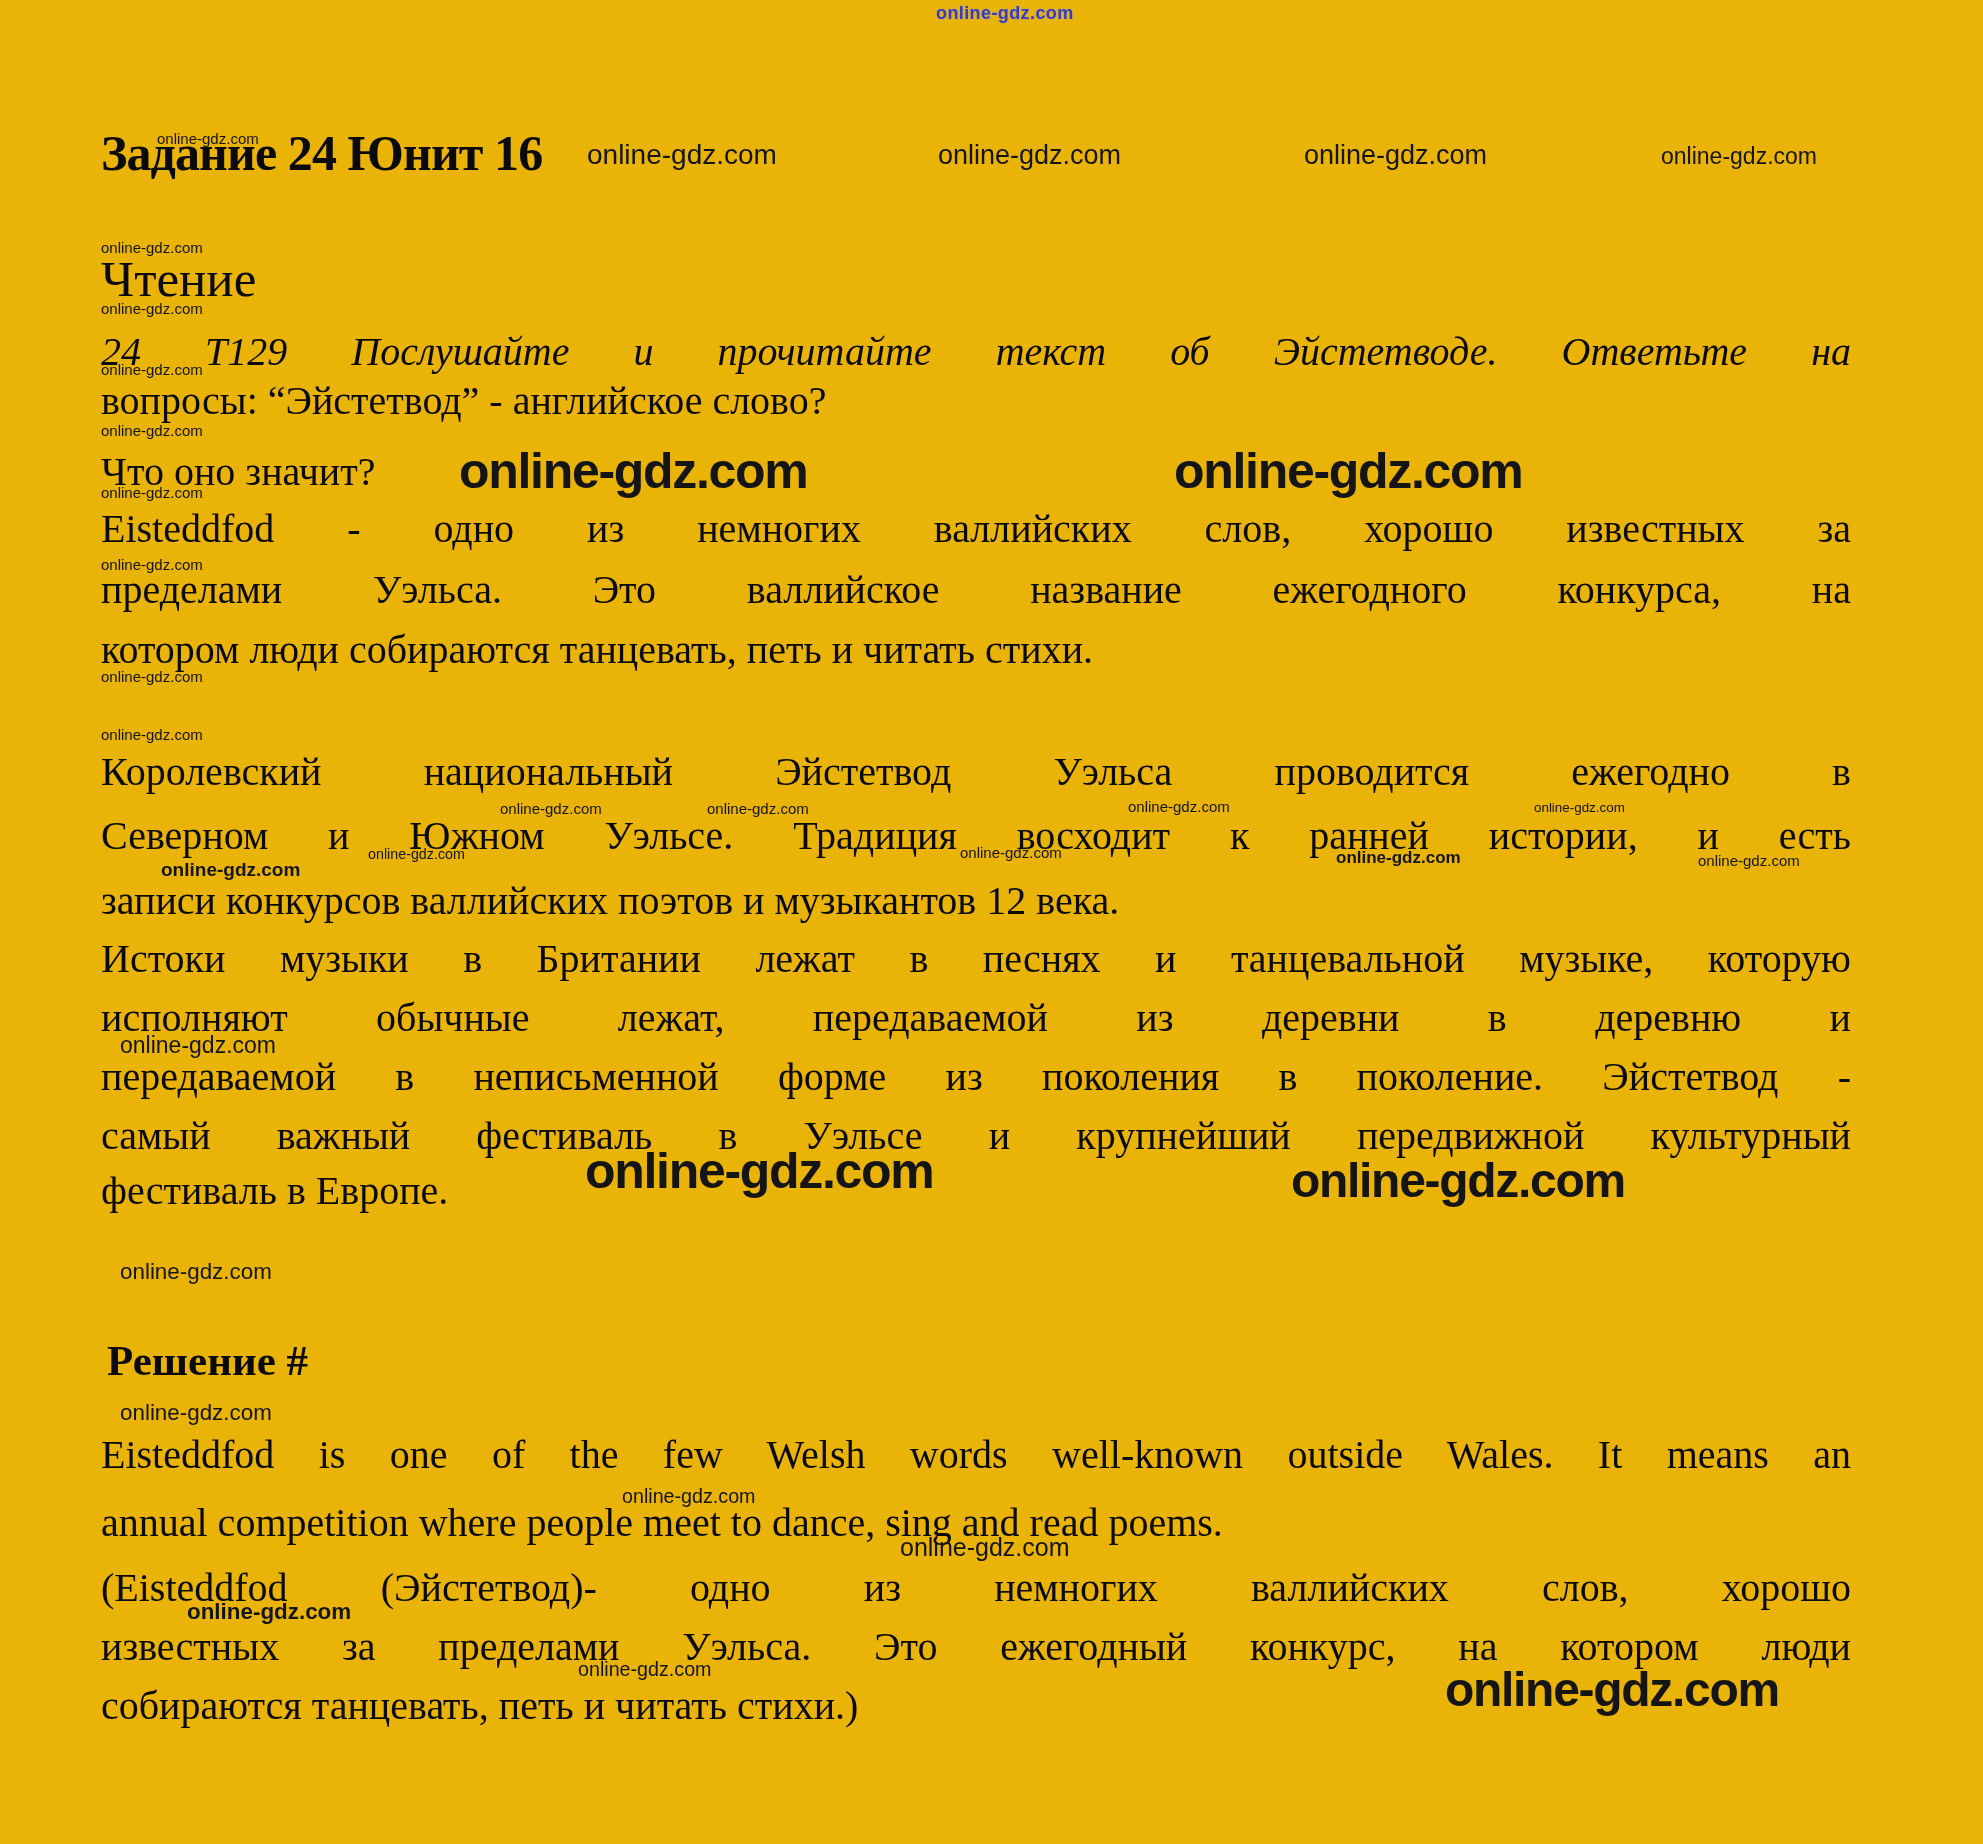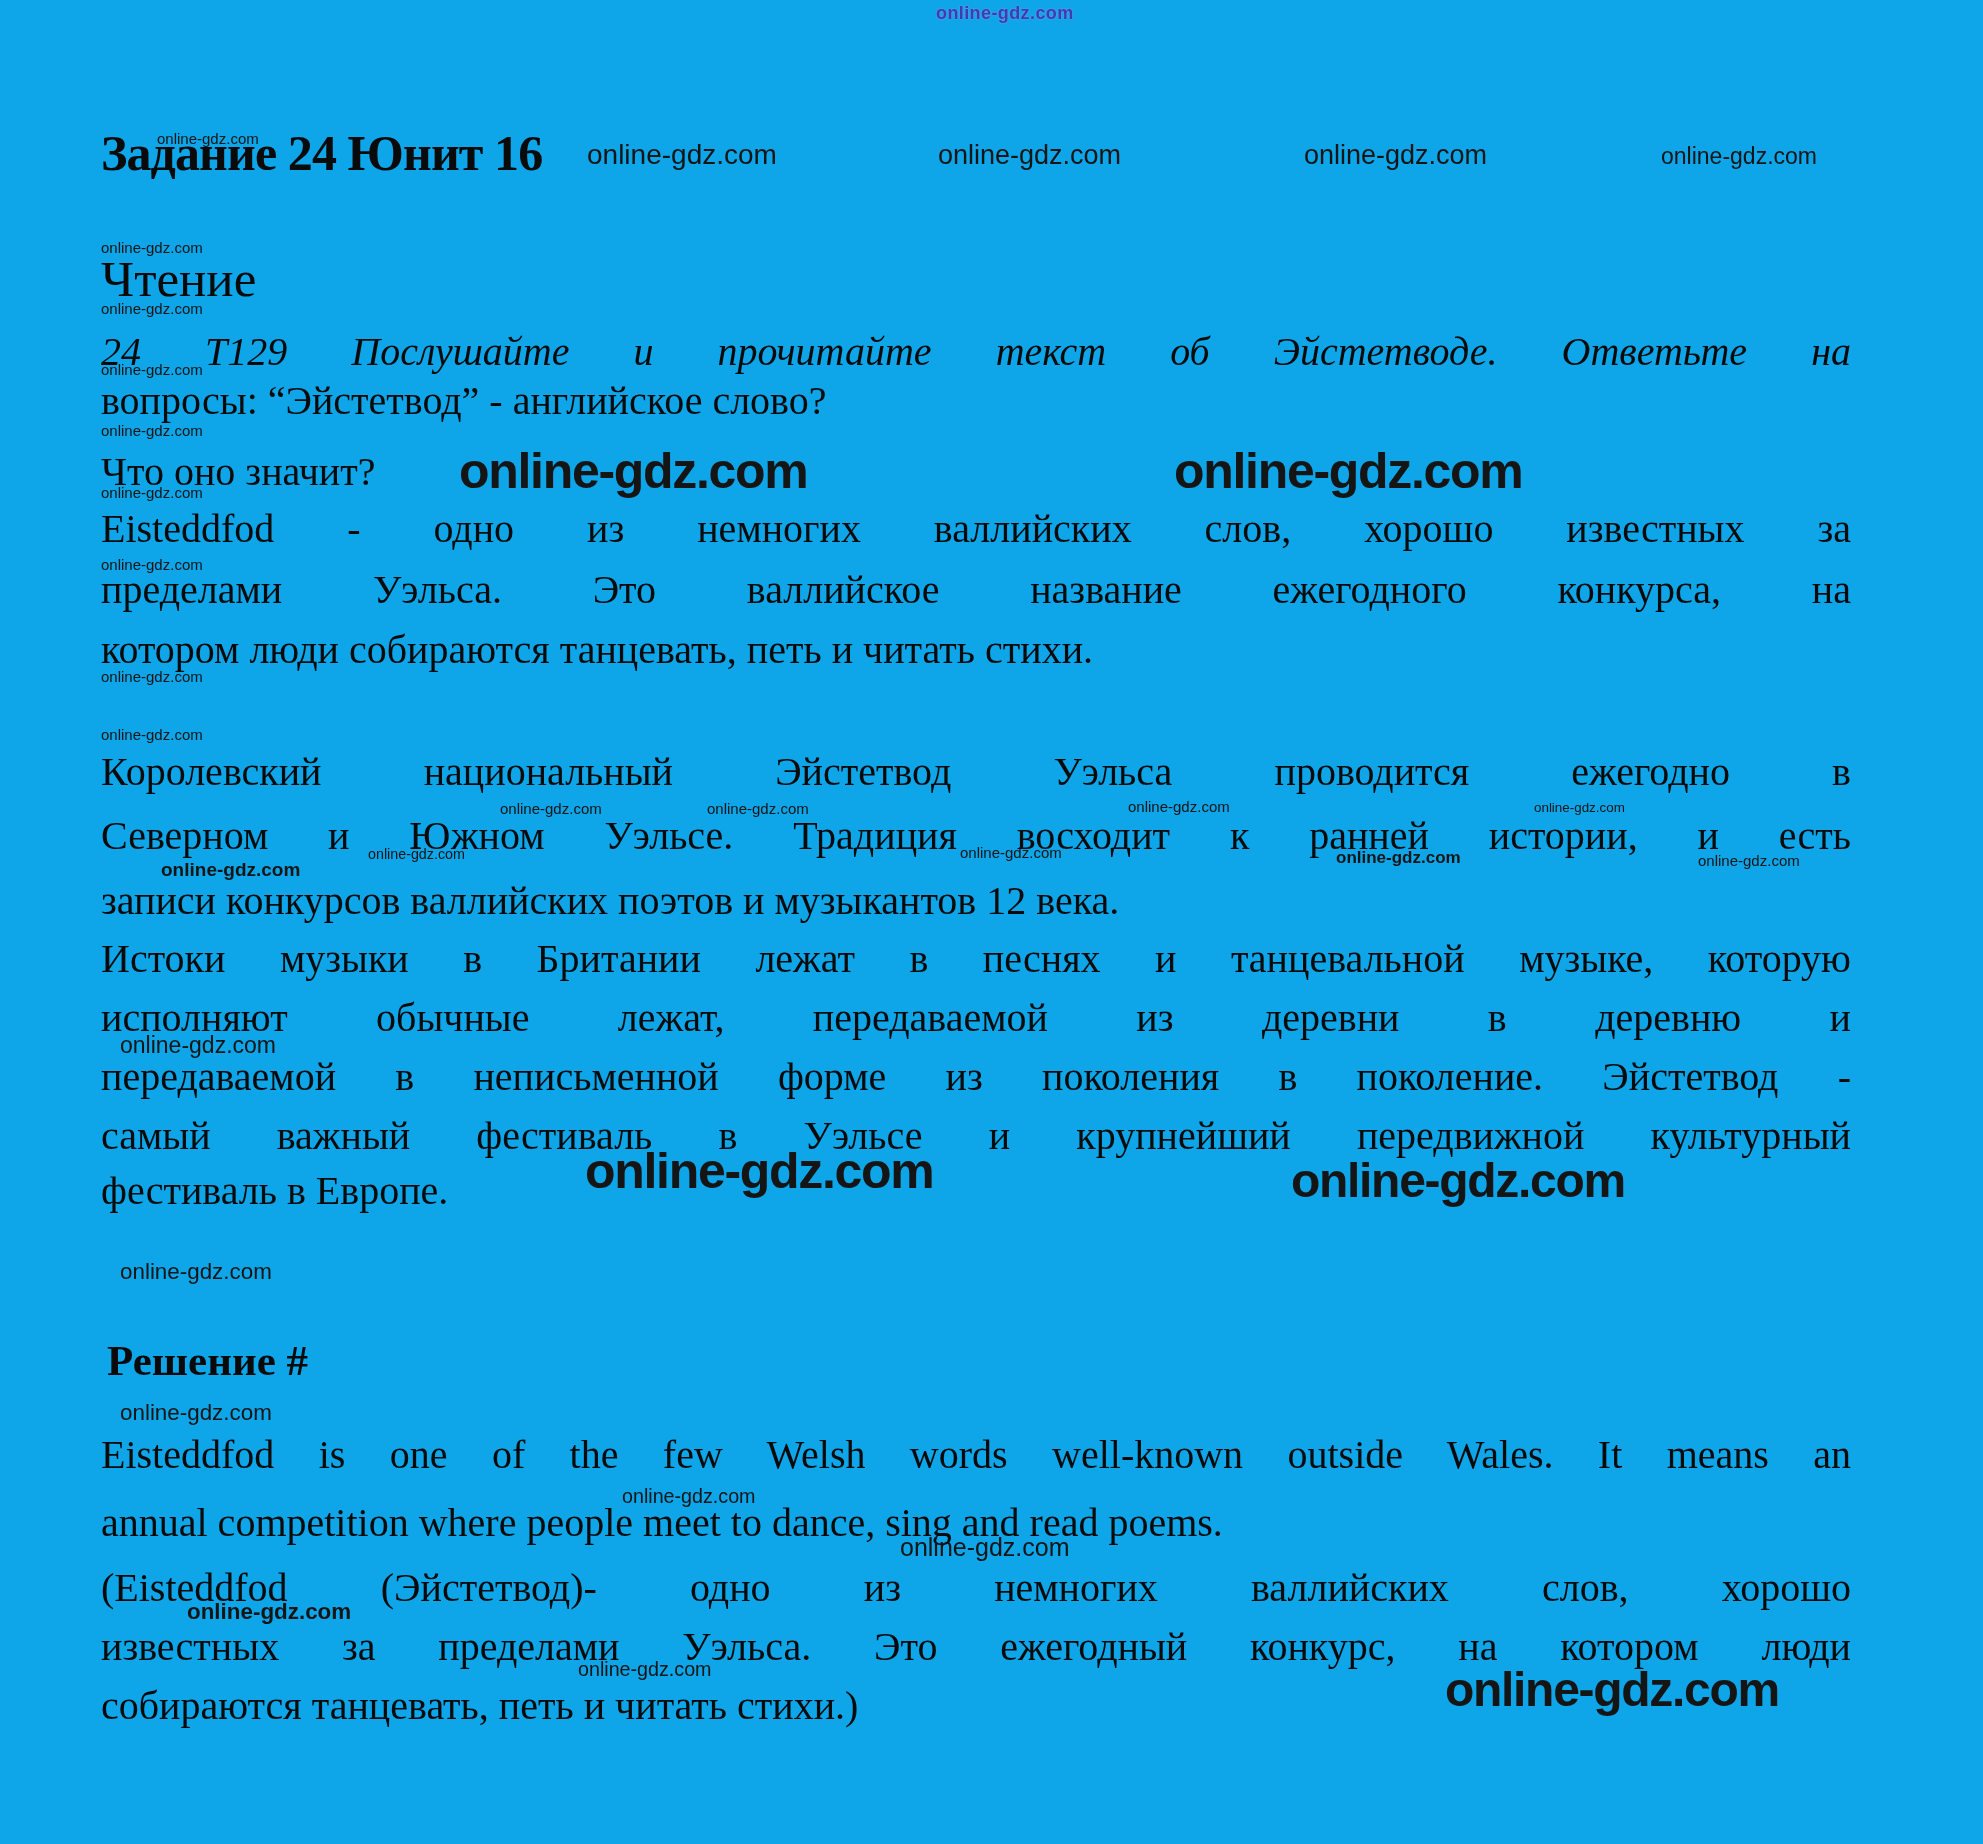--- a/index.html
+++ b/index.html
@@ -1,20 +1,20 @@
 <!DOCTYPE html>
 <html style="font-size:14.3px"><head>
 <meta charset="utf-8">
 <style>
   html, body { margin: 0; padding: 0; background: #ffffff; }
   .page {
     position: relative;
     width: 1984px;
     height: 1844px;
-    background: #0ea5e9;
+    background: #eab308;
     font-family: "Liberation Serif", serif;
     color: #0a0a0a;
     overflow: hidden;
   }
   .title {
     position: absolute;
     left: 101px;
     margin: 0;
     font-size: 50px;
     font-weight: 700;

